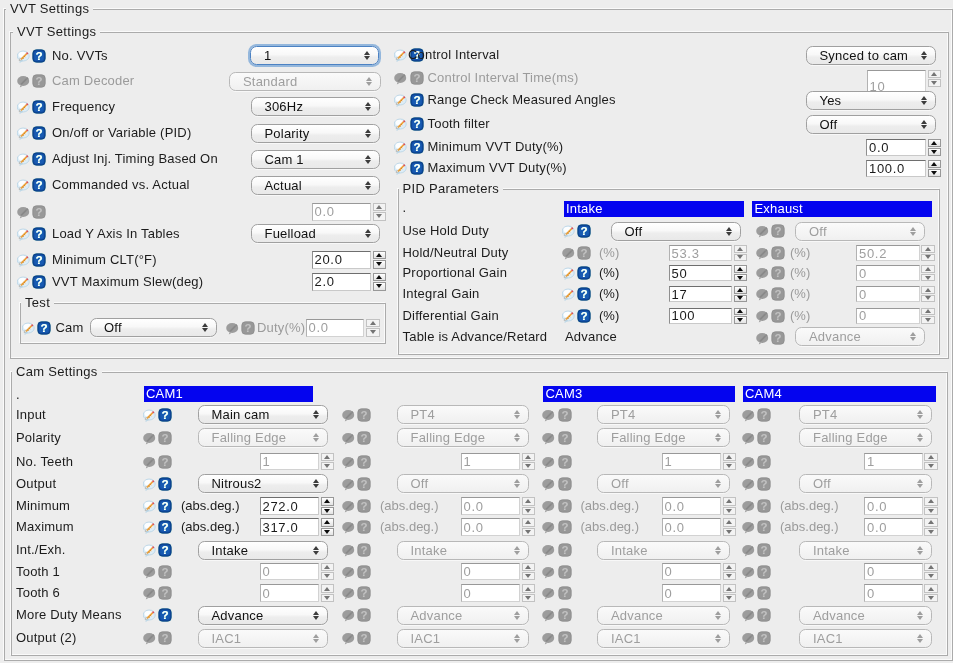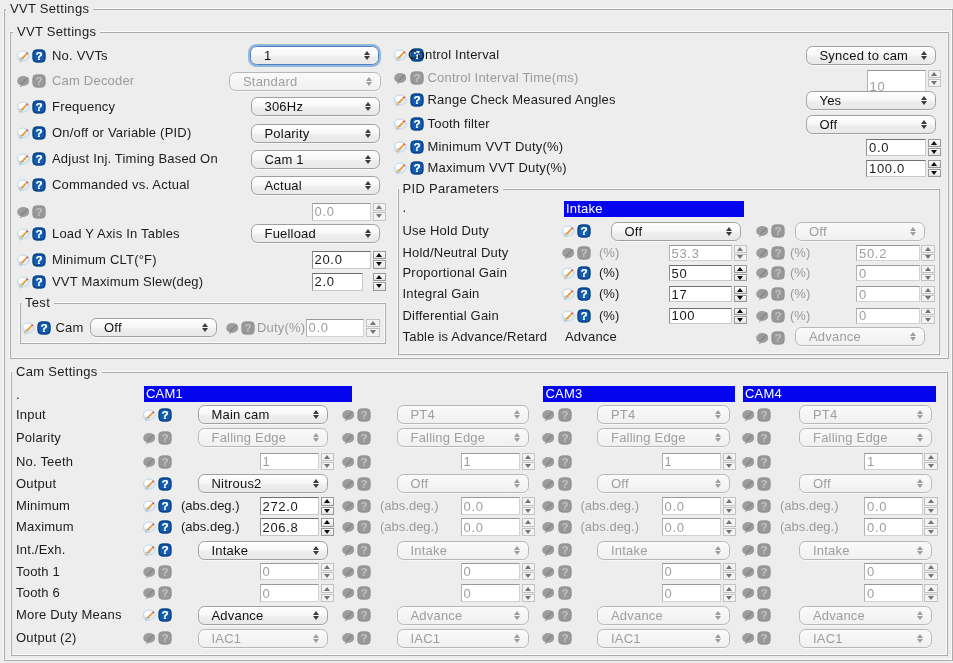--- a/index.html
+++ b/index.html
@@ -245,21 +245,21 @@
     </div>
 <div class="sf" style="left:311.5px;top:251px;width:59px;height:17.5px">20.0</div>
 <div class="sb" style="left:372.5px;top:251px;height:17.5px">
       <div class="su" style="height:8.25px">
         <i class="tu"></i>
       </div>
       <div class="sd" style="top:9.25px;height:8.25px">
         <i class="td"></i>
       </div>
     </div>
-<div class="sf" style="left:311.5px;top:273px;width:51px;height:17.5px">2.0</div>
+<div class="sf" style="left:311.5px;top:273px;width:59px;height:17.5px">2.0</div>
 <div class="sb" style="left:372.5px;top:273px;height:17.5px">
       <div class="su" style="height:8.25px">
         <i class="tu"></i>
       </div>
       <div class="sd" style="top:9.25px;height:8.25px">
         <i class="td"></i>
       </div>
     </div>
 <div class="g" style="left:19.5px;top:303px;width:366.5px;height:40.5px"></div>
 <div class="gt" style="left:21px;top:295px">Test</div>
@@ -446,20 +446,21 @@
         <i class="tu"></i>
       </div>
       <div class="sd" style="top:9.25px;height:8.25px">
         <i class="td"></i>
       </div>
     </div>
 <div class="g" style="left:398px;top:188.5px;width:541.5px;height:166px"></div>
 <div class="gt" style="left:398.5px;top:180.5px">PID Parameters</div>
 <div class="l" style="left:402.5px;top:199.5px">.</div>
 <div class="bar" style="left:563.5px;top:201px;width:180.5px">Intake</div>
+<div class="bar" style="left:752px;top:201px;width:180px">Exhaust</div>
 <div class="l" style="left:402.5px;top:223.3px">Use Hold Duty</div>
 <div class="l" style="left:402.5px;top:245.2px">Hold/Neutral Duty</div>
 <div class="l" style="left:402.5px;top:265.3px">Proportional Gain</div>
 <div class="l" style="left:402.5px;top:286.2px">Integral Gain</div>
 <div class="l" style="left:402.5px;top:307.6px">Differential Gain</div>
 <div class="l" style="left:402.5px;top:328.8px">Table is Advance/Retard</div>
 <div class="ic" style="left:561.5px;top:224.3px"><svg width="14" height="14" viewBox="0 0 14 14">
         <ellipse cx="6.2" cy="7.0" rx="6.0" ry="5.0" fill="#ddedf7" stroke="#b5d2e4" stroke-width="0.8"></ellipse>
         <ellipse cx="5.7" cy="5.7" rx="4.2" ry="3.0" fill="#ffffff" opacity="0.9"></ellipse>
         <path d="M3.6,11.2 L2.8,13.4 L5.8,11.7 Z" fill="#cfe2ef" stroke="#b5d2e4" stroke-width="0.7"></path>
@@ -689,21 +690,21 @@
         <text x="6.9" y="10.8" font-family="Liberation Sans" font-size="11.5" font-weight="bold" text-anchor="middle" fill="#c2c2c2">?</text>
       </svg></div>
 <div class="cb cdis" style="left:795px;top:327.3px;width:130px">
       <span>Advance</span>
       <i class="au"></i>
       <i class="ad"></i>
     </div>
 <div class="g" style="left:10.5px;top:372px;width:937.5px;height:283.5px"></div>
 <div class="gt" style="left:12px;top:364px">Cam Settings</div>
 <div class="l" style="left:16px;top:386.5px">.</div>
-<div class="bar" style="left:143.5px;top:386px;width:208px">CAM1</div>
+<div class="bar" style="left:143.5px;top:386px;width:169px">CAM1</div>
 <div class="bar" style="left:543px;top:386px;width:191.5px">CAM3</div>
 <div class="bar" style="left:742.5px;top:386px;width:193.5px">CAM4</div>
 <div class="l" style="left:16px;top:406.5px">Input</div>
 <div class="l" style="left:16px;top:429.9px">Polarity</div>
 <div class="l" style="left:16px;top:453.6px">No. Teeth</div>
 <div class="l" style="left:16px;top:475.7px">Output</div>
 <div class="l" style="left:16px;top:498px">Minimum</div>
 <div class="l" style="left:16px;top:519px">Maximum</div>
 <div class="l" style="left:16px;top:542px">Int./Exh.</div>
 <div class="l" style="left:16px;top:563.7px">Tooth 1</div>
@@ -1078,21 +1079,21 @@
         <line x1="7.0" y1="6.9" x2="8.3" y2="8.2" stroke="#c87f28" stroke-width="0.8"></line>
       </svg></div>
 <div class="ic" style="left:158.0px;top:520px"><svg width="14" height="14" viewBox="0 0 14 14">
         <rect x="0.2" y="0.2" width="13.6" height="13.6" rx="4.4" fill="#aeeccf" opacity="0.85"></rect>
         <rect x="0.8" y="0.8" width="12.4" height="12.4" rx="3.6" fill="#0f4a9c" stroke="#0a3a80" stroke-width="0.8"></rect>
         <rect x="2.2" y="2.2" width="9.6" height="9.6" rx="2.6" fill="#1a5fb8" opacity="0.8"></rect>
         <text x="7.3" y="11.2" font-family="Liberation Sans" font-size="11.5" font-weight="bold" text-anchor="middle" fill="#8fe9c4">?</text>
         <text x="6.9" y="10.8" font-family="Liberation Sans" font-size="11.5" font-weight="bold" text-anchor="middle" fill="#ffffff">?</text>
       </svg></div>
 <div class="l s" style="left:181.0px;top:519px">(abs.deg.)</div>
-<div class="sf" style="left:259.5px;top:518.25px;width:59px;height:17.5px">206.8</div>
+<div class="sf" style="left:259.5px;top:518.25px;width:59px;height:17.5px">317.0</div>
 <div class="sb" style="left:320.5px;top:518.25px;height:17.5px">
       <div class="su" style="height:8.25px">
         <i class="tu"></i>
       </div>
       <div class="sd" style="top:9.25px;height:8.25px">
         <i class="td"></i>
       </div>
     </div>
 <div class="ic" style="left:341.5px;top:520px"><svg width="14" height="14" viewBox="0 0 14 14">
         <ellipse cx="6.2" cy="7.0" rx="6.0" ry="5.0" fill="#9c9c9c"></ellipse>

